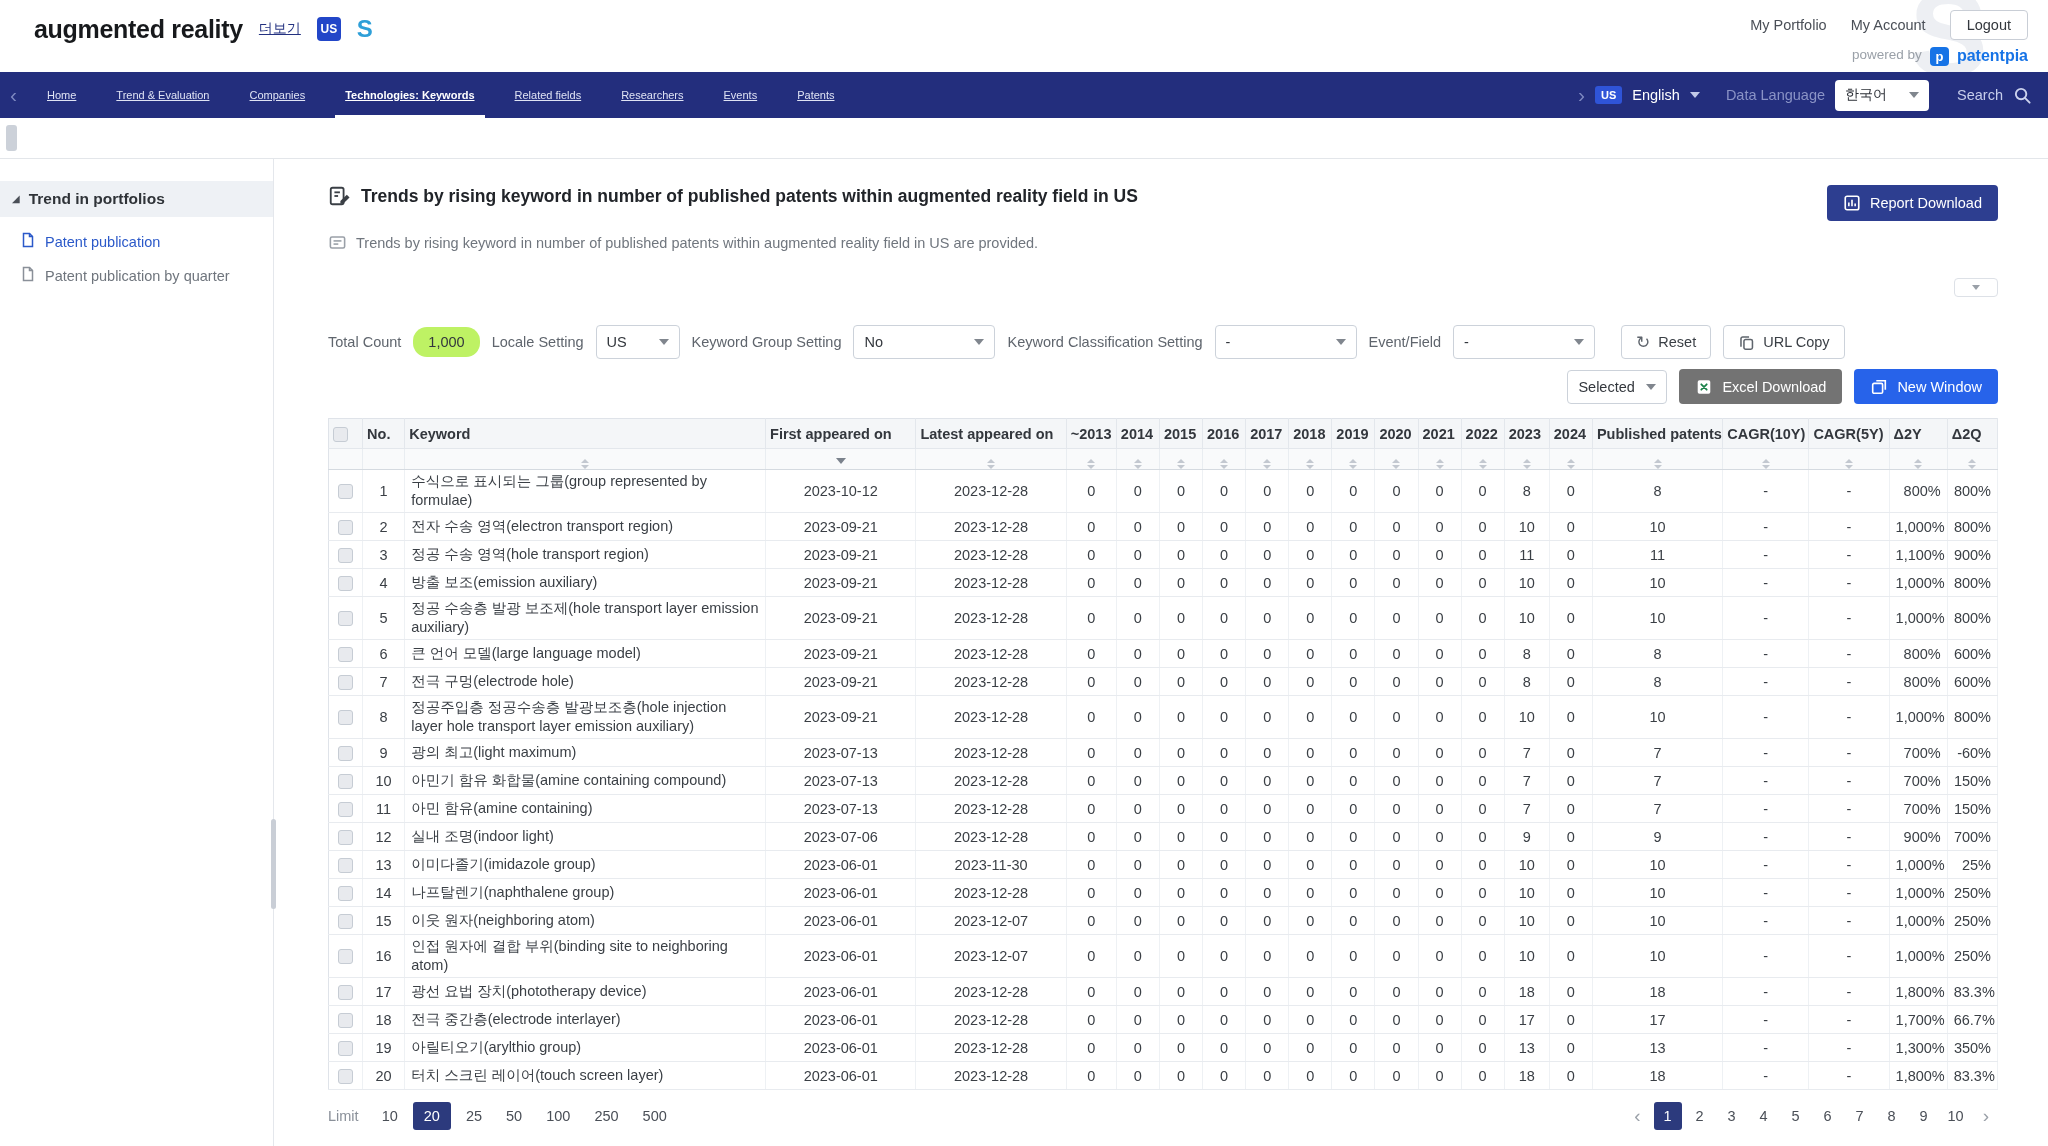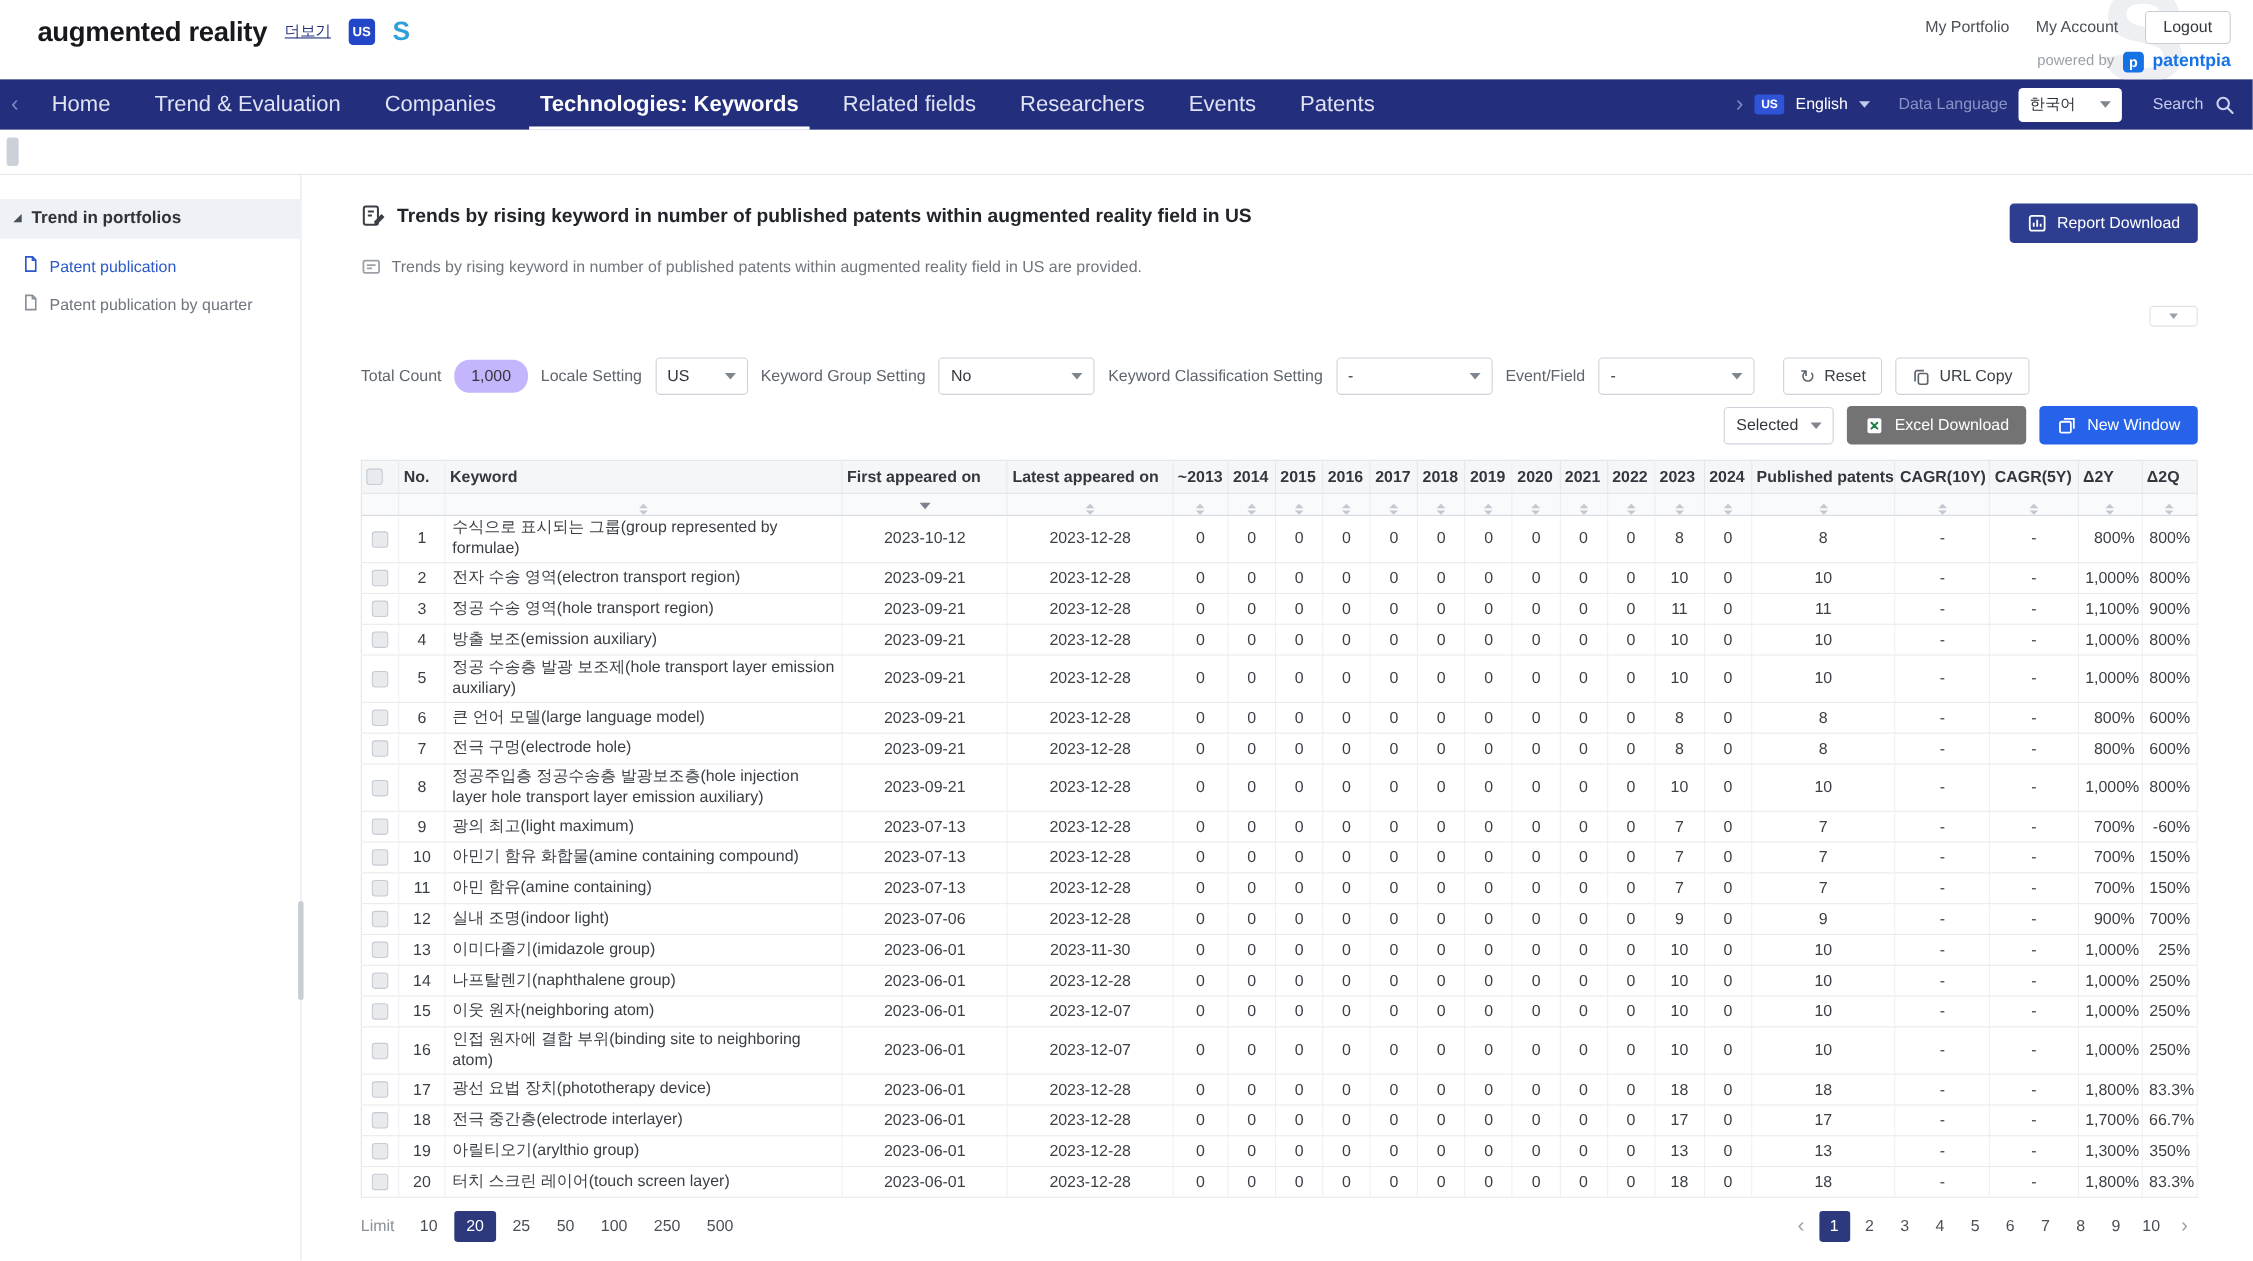--- a/index.html
+++ b/index.html
@@ -26,22 +26,22 @@
   .powered { font-size:13.5px; color:#9aa0a8; }
   .brand-badge { width:19px; height:19px; border-radius:4px; background:#1673e6; color:#fff; font-size:13px;
                  font-weight:bold; display:inline-flex; align-items:center; justify-content:center; }
   .brand-name { font-size:16px; font-weight:bold; color:#1673e6; cursor:pointer; }
 
   
   .mainnav { height:46px; flex:0 0 46px; background:#232e7d; display:flex; align-items:stretch; padding-right:16px; }
   .nav-chevron { color:#7d88c0; font-size:21px; display:flex; align-items:center; padding:0 10px; cursor:pointer; }
   .nav-scroll { flex:1; display:flex; align-items:stretch; min-width:0; }
   .nav-items { display:flex; align-items:stretch; }
-  .nav-item { color:#dfe3f4; font-size:20px; display:flex; align-items:center; padding:0 20px; cursor:pointer;
-              position:relative; white-space:nowrap; }
+  .nav-item { color:#dfe3f4; font-size:11px; display:flex; align-items:center; padding:0 20px; cursor:pointer;
+              position:relative; white-space:nowrap;text-decoration:underline; }
   .nav-item.active { color:#fff; font-weight:bold; }
   .nav-item.active::after { content:""; position:absolute; left:10px; right:10px; bottom:0; height:3px; background:#fff; }
   .nav-scroll .nav-chevron.right { margin-left:auto; }
   .nav-right { display:flex; align-items:center; gap:10px; }
   .nav-us-badge { background:#2f54d8; color:#fff; font-size:11px; font-weight:bold; padding:3px 6px; border-radius:3px; }
   .nav-lang { color:#fff; font-size:14.5px; cursor:pointer; }
   .caret { width:0; height:0; border-left:5px solid transparent; border-right:5px solid transparent;
            border-top:6px solid #80868e; display:inline-block; }
   .caret.light { border-top-color:#c2c9e8; }
   .nav-dl-label { color:#8a93c6; font-size:14.5px; margin-left:16px; }
@@ -85,21 +85,21 @@
   .desc-row { margin-top:12px; display:flex; align-items:center; gap:9px; }
   .desc-icon svg { width:19px; height:19px; display:block; }
   .desc-text { font-size:14.5px; color:#70767e; }
   .collapse-row { display:flex; justify-content:flex-end; margin-top:26px; }
   .collapse-pill { width:44px; height:19px; background:#fff; border:1px solid #dde1e7; border-radius:4px;
                    display:flex; align-items:center; justify-content:center; cursor:pointer; }
   .collapse-pill .caret { border-top-color:#9aa0a8; border-left-width:4px; border-right-width:4px; border-top-width:5px; }
 
   .controls-row { margin-top:28px; display:flex; align-items:center; gap:12px; }
   .ctrl-label { font-size:14.5px; color:#5f656d; white-space:nowrap; }
-  .count-box { background:#c4b5fd; border-radius:14px; padding:7px 15px; font-size:14.5px; color:#33373d; }
+  .count-box { background:#bef264; border-radius:14px; padding:7px 15px; font-size:14.5px; color:#33373d; }
   .select { background:#fff; border:1px solid #ccd2da; border-radius:4px; height:34px; display:flex; align-items:center;
             justify-content:space-between; padding:0 10px; font-size:14.5px; color:#33373d; cursor:pointer; gap:8px; }
   .ghost-btn { height:34px; background:#fff; border:1px solid #ccd2da; border-radius:4px; font-size:14.5px; color:#3a3f45;
                padding:0 14px; display:flex; align-items:center; gap:8px; cursor:pointer; font-family:inherit; white-space:nowrap; }
   .ghost-btn svg { width:17px; height:17px; }
   .reset-ic { font-size:17px; color:#5f656d; line-height:1; }
   .controls-row2 { margin-top:10px; display:flex; justify-content:flex-end; align-items:center; gap:12px; }
   .excel-btn, .newwin-btn { height:35px; color:#fff; border:none; border-radius:4px; font-size:14.5px; padding:0 16px;
                display:flex; align-items:center; gap:9px; cursor:pointer; font-family:inherit; white-space:nowrap; }
   .excel-btn { background:#737373; }

